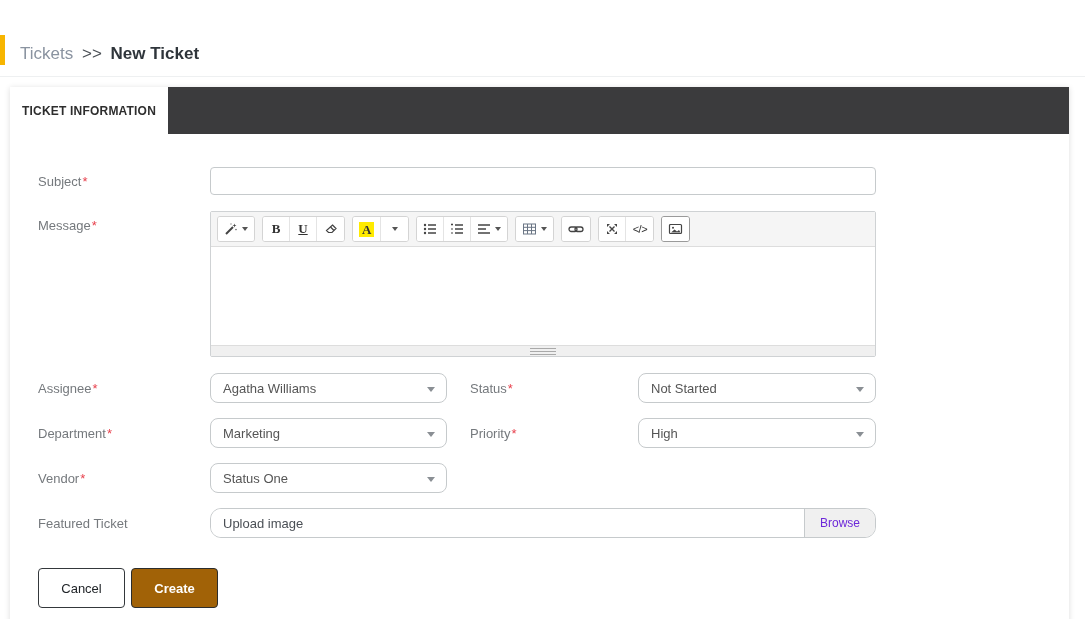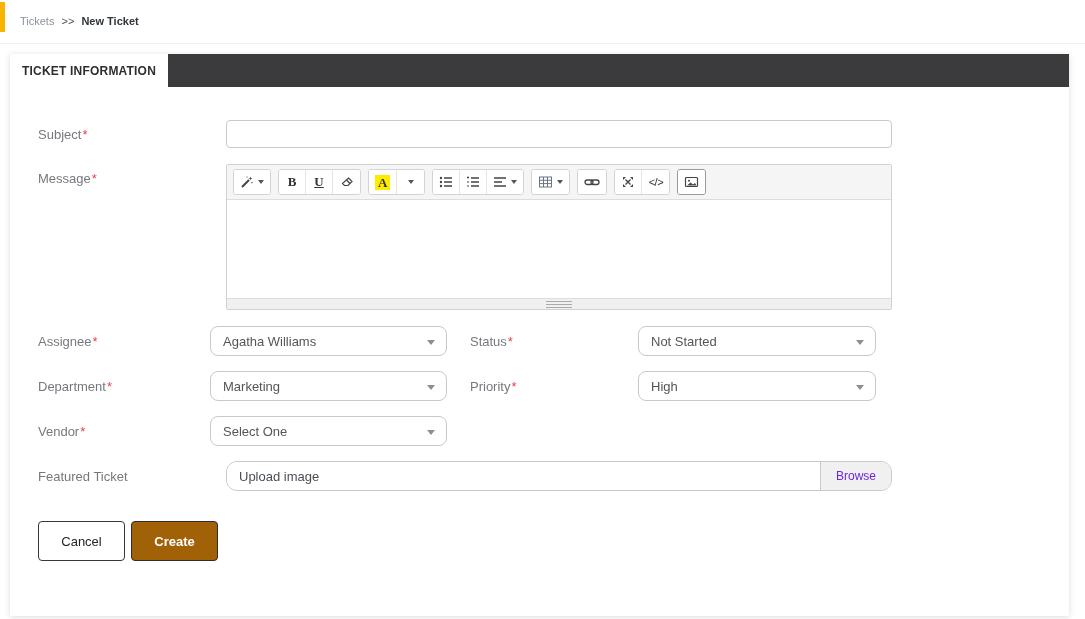--- a/index.html
+++ b/index.html
@@ -1,35 +1,35 @@
 <!DOCTYPE html>
 <html><head>
 <meta charset="utf-8">
 <style>
   * { box-sizing: border-box; margin: 0; padding: 0; }
   html,body { width:1085px; height:619px; background:#fff; font-family:"Liberation Sans", sans-serif; overflow:hidden; }
 
   
   .topbar { position:relative; height:44px; background:#fff; border-bottom:1px solid #eef0f1; }
   .accent-bar { position:absolute; left:0; top:2px; width:5px; height:30px; background:#f7b500; }
-  .breadcrumb { padding-left:20px; line-height:42px; font-size:11px; }
+  .breadcrumb { padding-left:20px; line-height:42px; font-size:17px;margin-top:33px; }
   .crumb-section { color:#8a93a0; cursor:pointer; }
   .crumb-sep { color:#4a4f55; margin:0 4px; }
   .crumb-current { color:#2f353b; font-weight:bold; }
 
   
   .card { position:relative; margin:10px 0 0 10px; width:1059px; min-height:562px;
           background:#fff; box-shadow:0 1px 6px rgba(0,0,0,.14); }
-  .tabrow { display:flex; height:33px; }
+  .tabrow { display:flex; height:47px; }
   .tab-active { width:158px; background:#fff; display:flex; align-items:center; justify-content:center;
                 font-size:12px; font-weight:bold; color:#2e2e2e; letter-spacing:.2px; cursor:pointer; }
   .tabbar-fill { flex:1; background:#3b3b3d; }
 
   .form-area { padding:33px 0 0 28px; }
-  .frow { display:grid; grid-template-columns:172px 666px; align-items:center; margin-bottom:16px;gap:16px; }
+  .frow { display:grid; grid-template-columns:172px 666px; align-items:center; margin-bottom:16px; }
   .frow2 { display:grid; grid-template-columns:172px 237px 23px 168px 238px; align-items:center; margin-bottom:15px; }
   .frow-top { align-items:start; }
   .flabel { font-size:13px; color:#75797d; }
   .frow-top .flabel { padding-top:7px; }
   .req { color:#e8414d; margin-left:1px; }
 
   .tinput { width:100%; height:28px; border:1px solid #c6cacc; border-radius:4px; background:#fff;
             padding:0 10px; font-size:13px; color:#444; outline:none; font-family:"Liberation Sans", sans-serif;}
   .select { position:relative; height:30px; border:1px solid #c6cacc; border-radius:8px; background:#fff;
             display:flex; align-items:center; padding:0 26px 0 12px; font-size:13px; color:#555; cursor:pointer; }
@@ -236,21 +236,21 @@
       <div class="flabel"><span>Priority</span><span class="req">*</span></div>
       <div class="select">
           <span>High</span>
           <span class="caret"></span>
         </div>
     </div>
 
     <div class="frow2">
       <div class="flabel"><span>Vendor</span><span class="req">*</span></div>
       <div class="select">
-          <span>Select One</span>
+          <span>Status One</span>
           <span class="caret"></span>
         </div>
       <div></div>
         <div></div>
         <div></div>
     </div>
 
 
     <div class="frow">
       <div class="flabel"><span>Featured Ticket</span></div>

